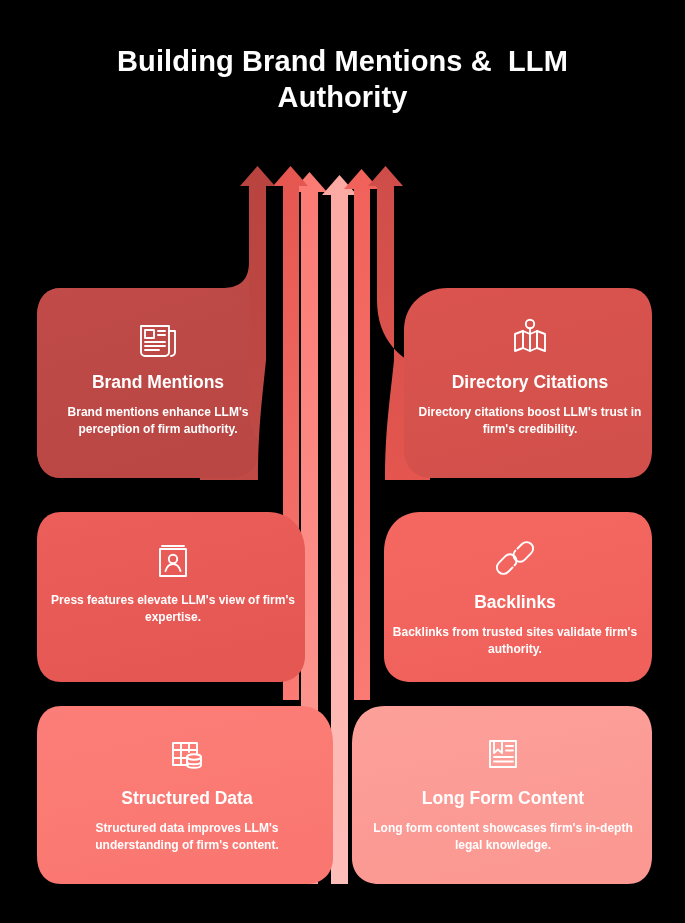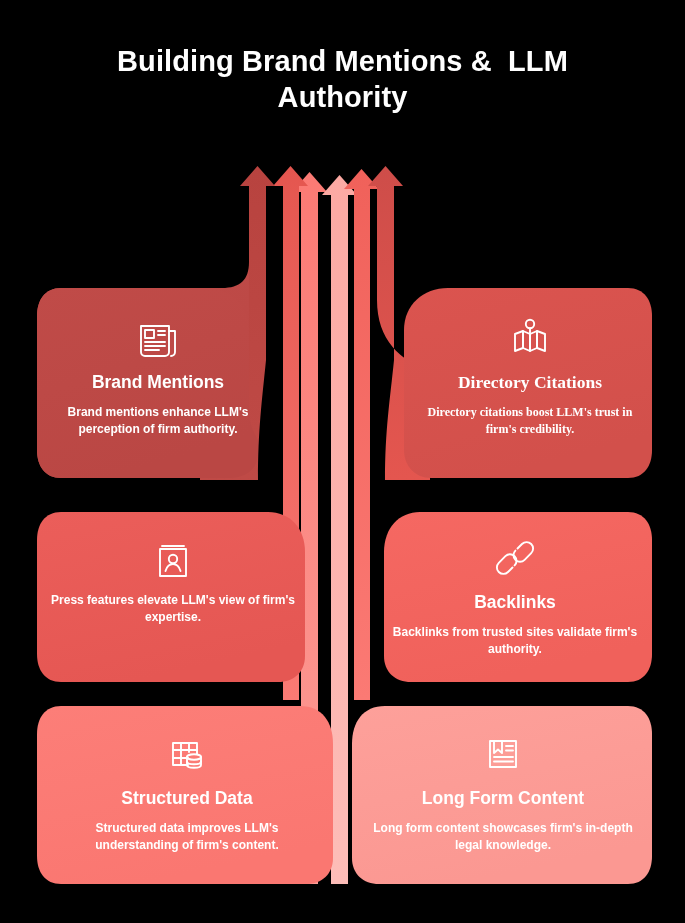--- a/index.html
+++ b/index.html
@@ -80,21 +80,21 @@
   .card-desc {
     font-size: 12px;
     font-weight: bold;
     color: #ffffff;
     line-height: 1.45;
     max-width: 230px;
   }
 
   
   #content-0 { left: 37px;  top: 314px; width: 242px; }
-  #content-1 { left: 409px; top: 314px; width: 242px; font-family: Liberation Serif, serif; }
+  #content-1 { left: 409px; top: 314px; width: 242px; }
   #content-2 { left: 37px;  top: 534px; width: 272px; }
   #content-3 { left: 379px; top: 534px; width: 272px; }
   #content-4 { left: 37px;  top: 730px; width: 300px; }
   #content-5 { left: 353px; top: 730px; width: 300px; }
 
   #content-2 .card-desc, #content-3 .card-desc { max-width: 250px; }
   #content-4 .card-desc, #content-5 .card-desc { max-width: 262px; }
 </style>
 </head>
 <body>

